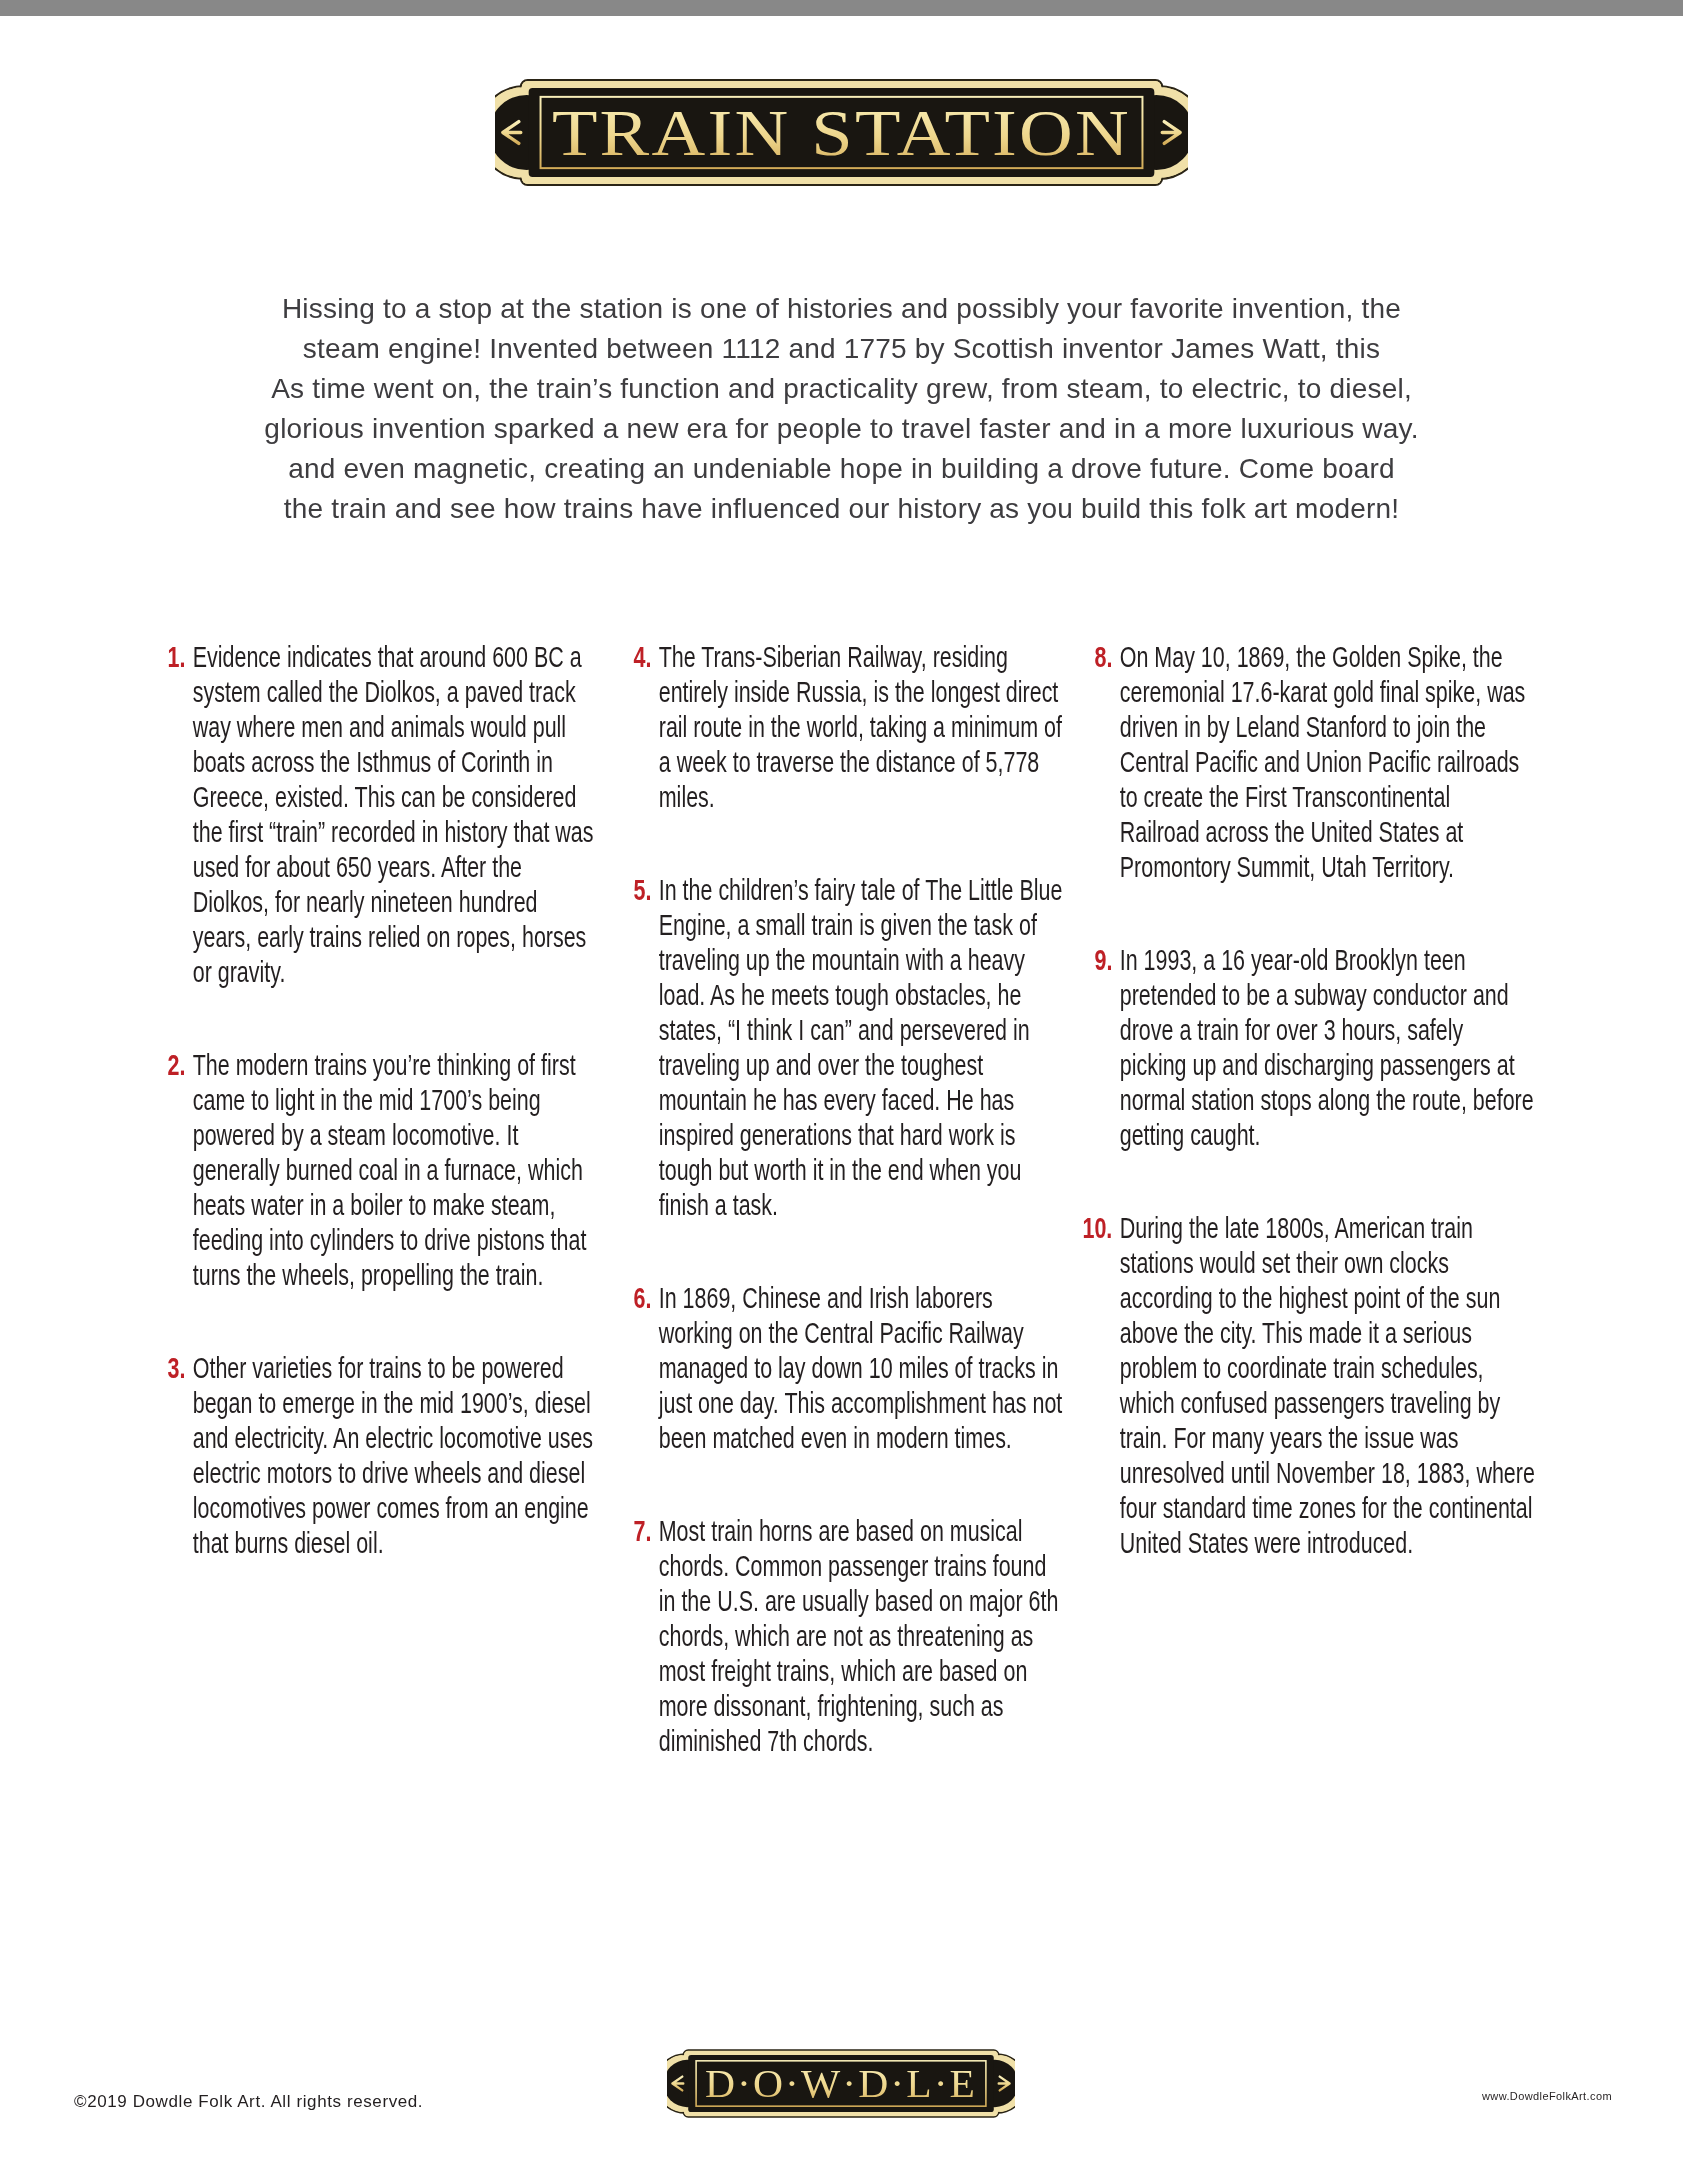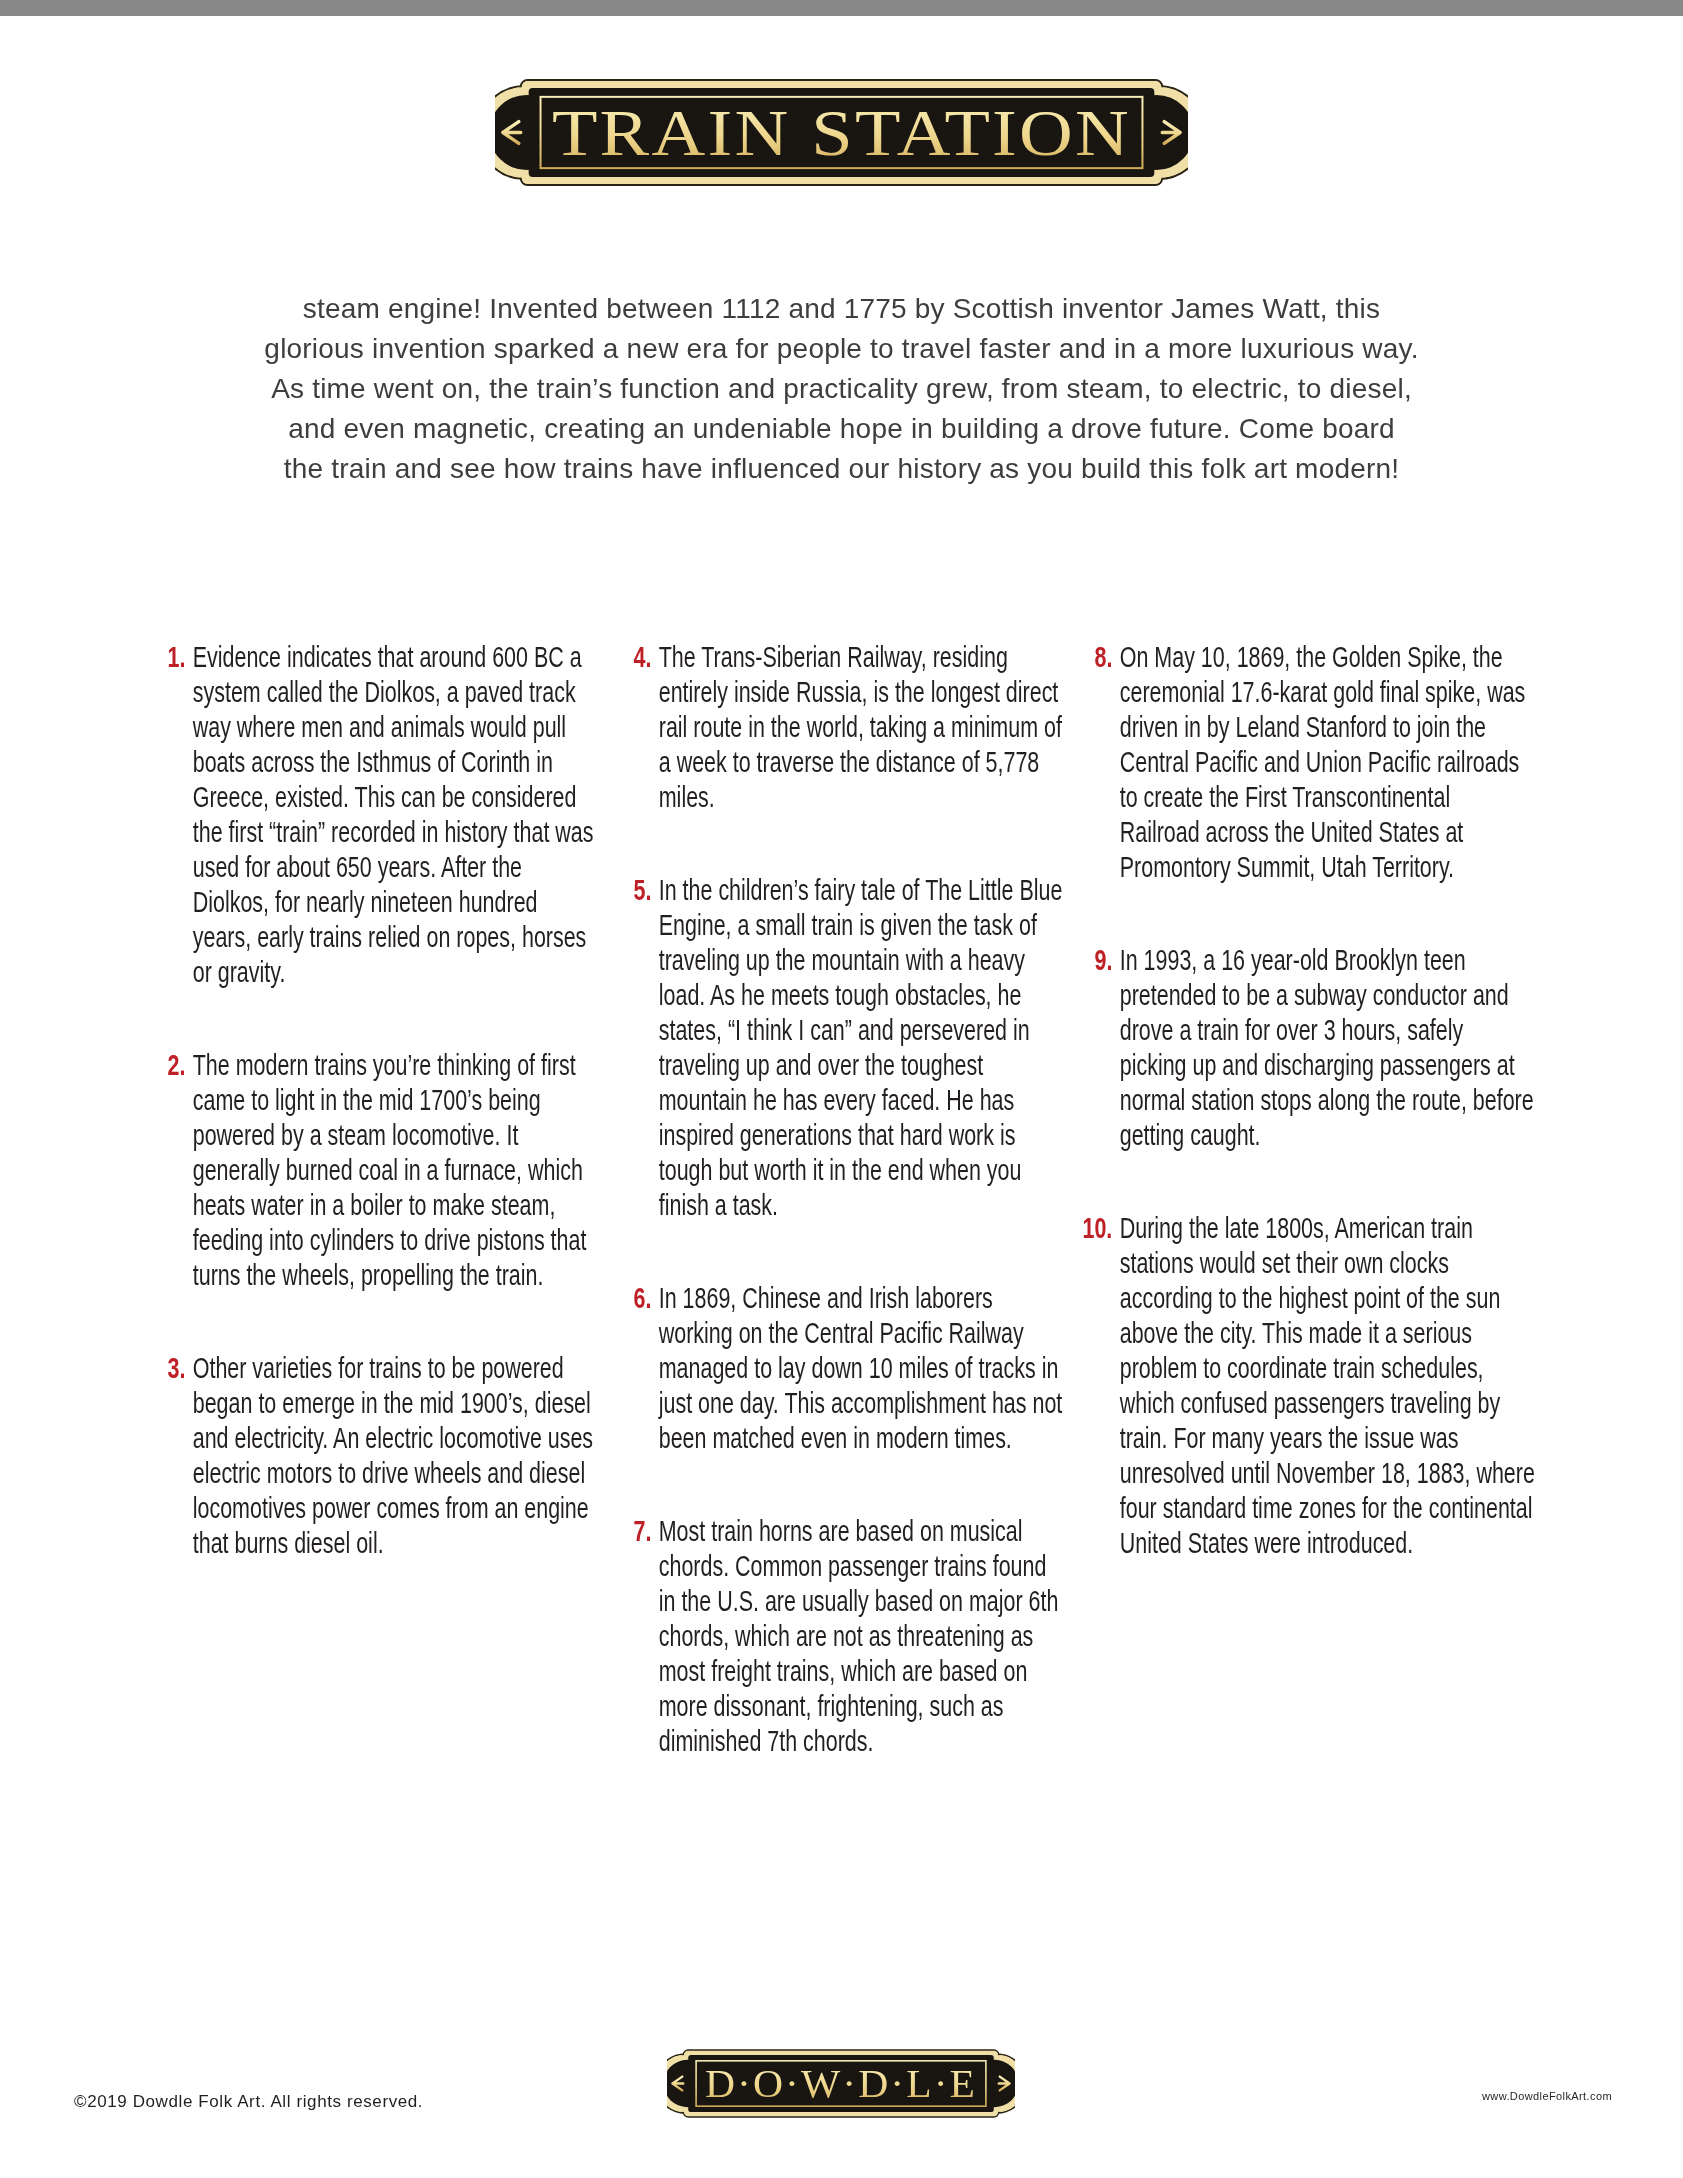--- a/index.html
+++ b/index.html
@@ -82,23 +82,24 @@
       <rect x="46" y="18" width="608" height="72" fill="none" stroke="url(#goldT)" stroke-width="2"></rect>
     </g>
 
     <path d="M8,54 L24,43 M8,54 L26,54 M8,54 L24,65" stroke="url(#goldT)" stroke-width="3.5" fill="none" stroke-linecap="round"></path>
     <path d="M692,54 L676,43 M692,54 L674,54 M692,54 L676,65" stroke="url(#goldT)" stroke-width="3.5" fill="none" stroke-linecap="round"></path>
 
     <text x="350" y="77" text-anchor="middle" font-family="Liberation Serif, serif" font-size="66" letter-spacing="2" fill="url(#goldT)" textLength="585" lengthAdjust="spacingAndGlyphs">TRAIN STATION</text>
   </svg>
 
   <div class="intro">
+    <div>Hissing to a stop at the station is one of histories and possibly your favorite invention, the</div>
     <div>steam engine! Invented between 1112 and 1775 by Scottish inventor James Watt, this</div>
+    <div>As time went on, the train’s function and practicality grew, from steam, to electric, to diesel,</div>
     <div>glorious invention sparked a new era for people to travel faster and in a more luxurious way.</div>
-    <div>As time went on, the train’s function and practicality grew, from steam, to electric, to diesel,</div>
     <div>and even magnetic, creating an undeniable hope in building a drove future. Come board</div>
     <div>the train and see how trains have influenced our history as you build this folk art modern!</div>
   </div>
 
   <div class="col col--1">
     <div class="fact">
       <div class="num">1.</div>
       <div class="txt">Evidence indicates that around 600 BC a system called the Diolkos, a paved track way where men and animals would pull boats across the Isthmus of Corinth in Greece, existed. This can be considered the first “train” recorded in history that was used for about 650 years. After the Diolkos, for nearly nineteen hundred years, early trains relied on ropes, horses or gravity.</div>
     </div>
     <div class="fact">

